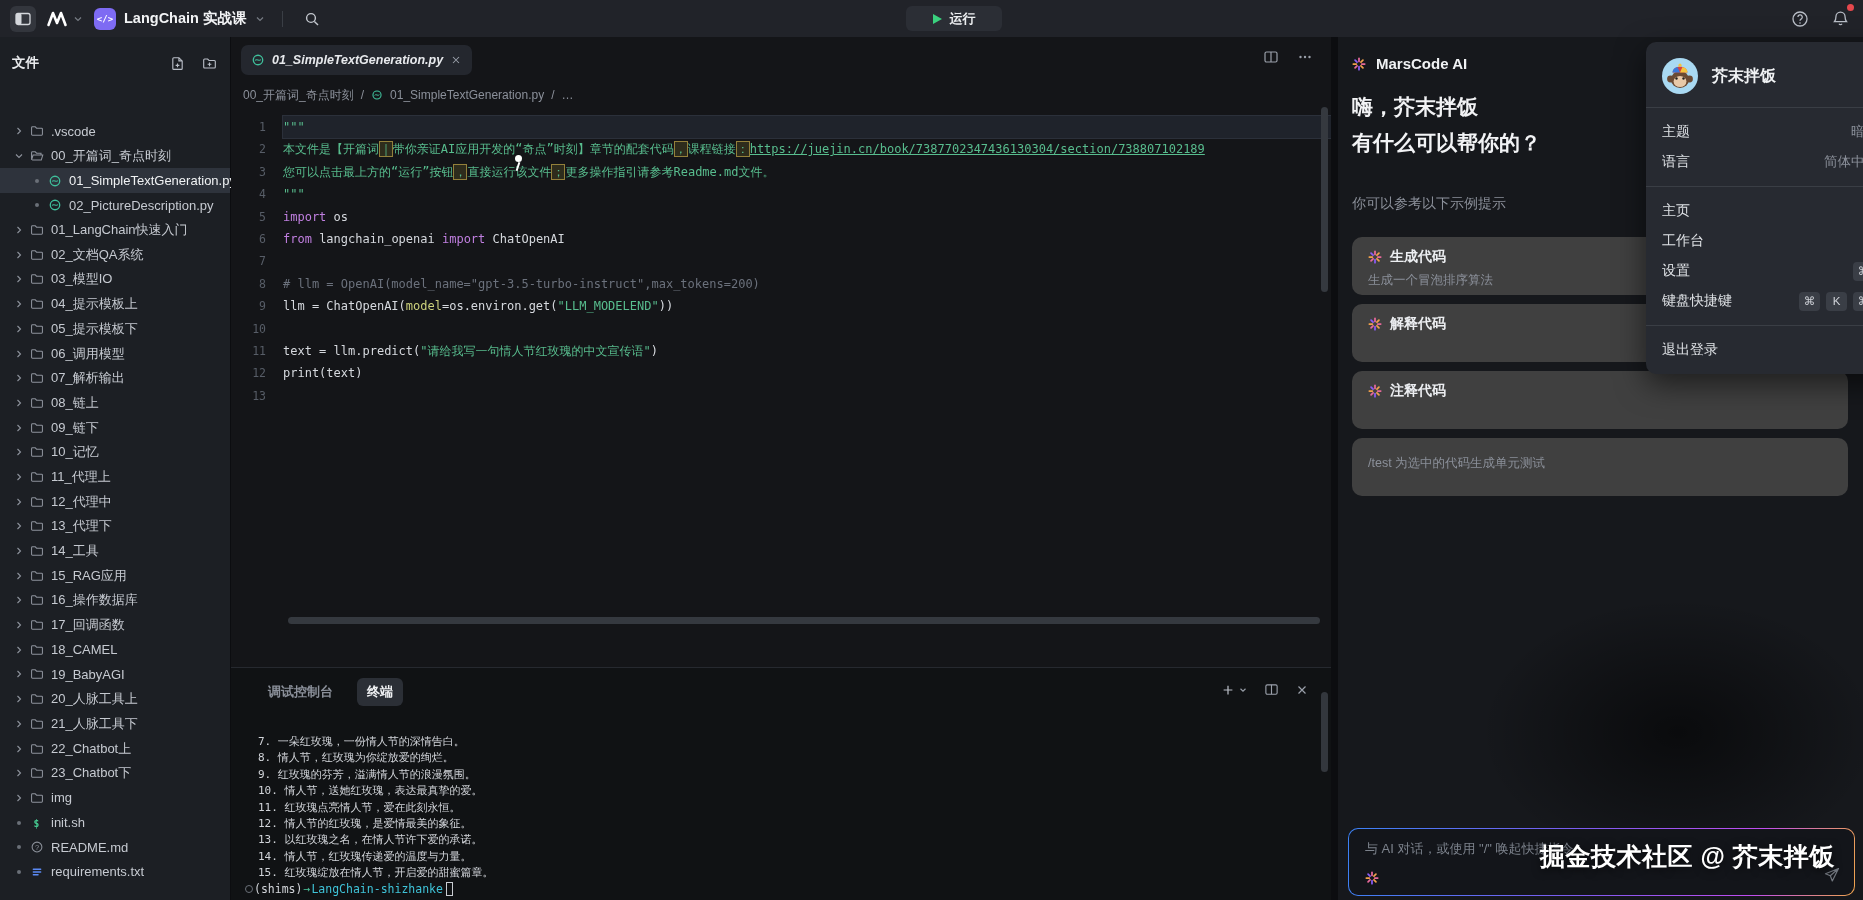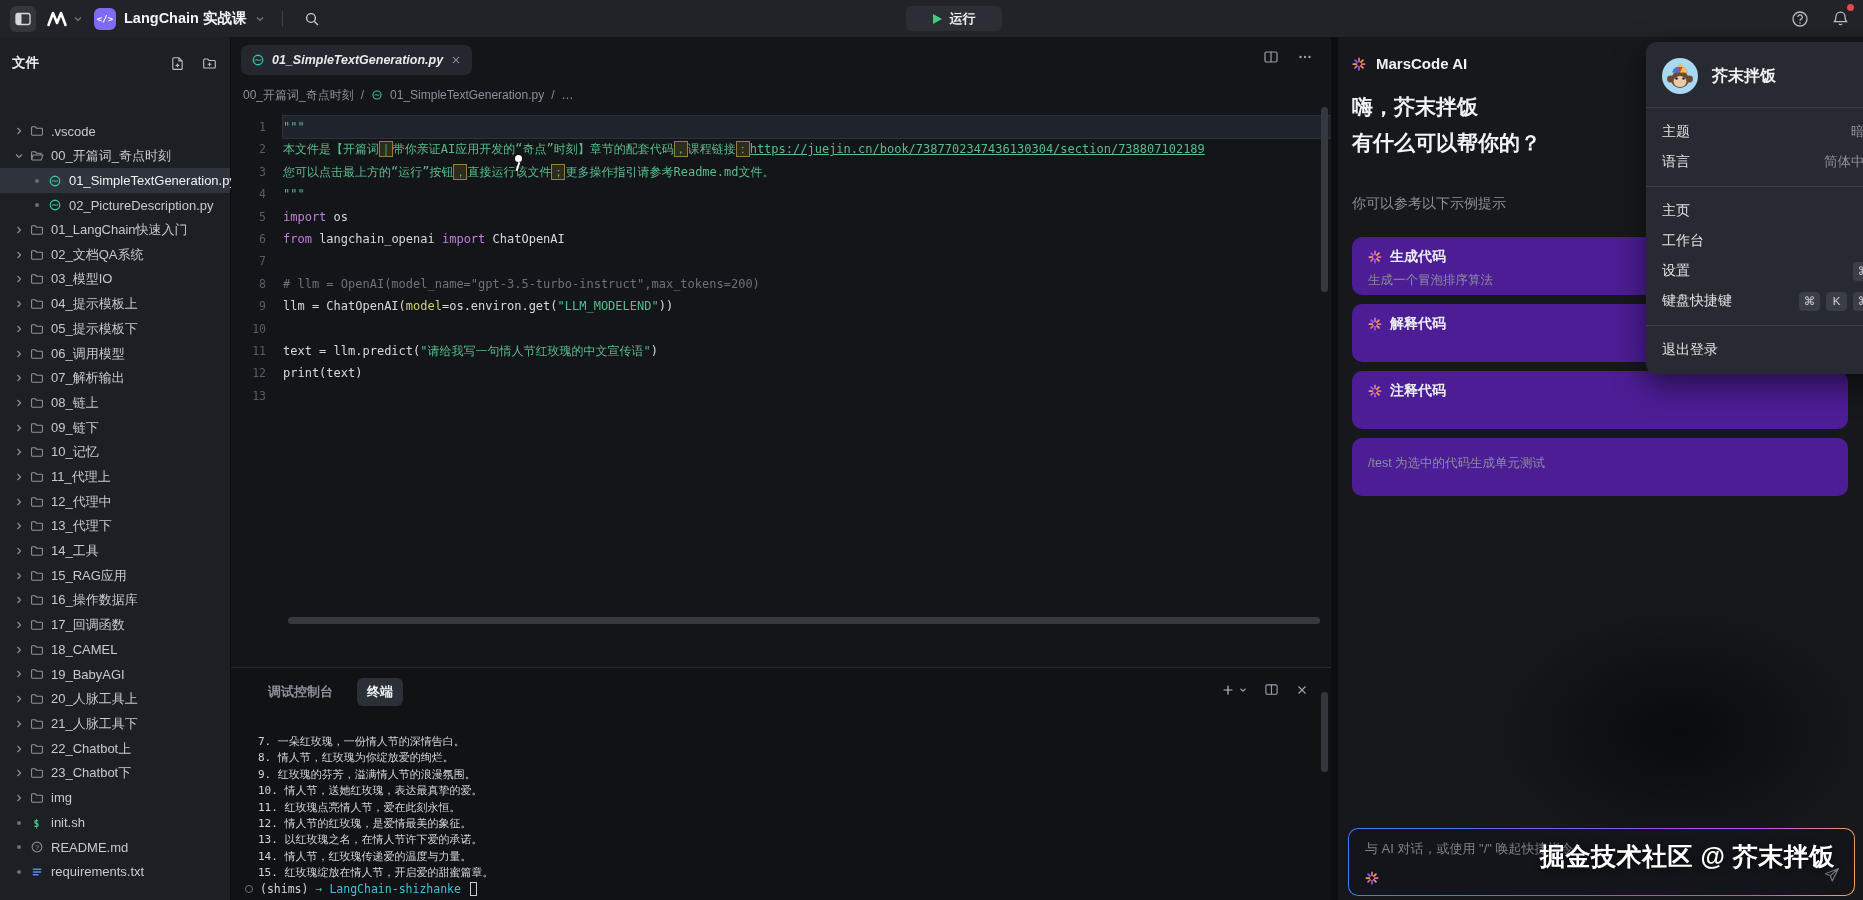--- a/index.html
+++ b/index.html
@@ -62,35 +62,35 @@
   #hscroll{position:absolute;left:57px;top:580px;width:1032px;height:7px;background:#35393f;border-radius:4px}
   #vscroll-editor{position:absolute;left:1090px;top:70px;width:7px;height:185px;background:#35393f;border-radius:4px}
 
   
   #terminal{position:absolute;left:231px;top:667px;width:1100px;height:233px;background:#101214;border-top:1px solid #26292f}
   .term-tabs{position:absolute;left:27px;top:10px;display:flex;align-items:center;gap:14px}
   .term-tab{font-size:13px;font-weight:bold;color:#8b909a;cursor:pointer;padding:5px 10px;border-radius:6px}
   .term-tab.active{background:#2b2f36;color:#f0f2f4}
   .term-icons{position:absolute;right:22px;top:14px;display:flex;gap:16px;align-items:center}
   #term-lines{position:absolute;left:27px;top:66px;font-family:"DejaVu Sans Mono",monospace;font-size:11px;line-height:16.4px;color:#d2d5da;white-space:pre}
-  #term-prompt{position:absolute;left:14px;top:214px;display:flex;align-items:center;gap:7px;font-family:"DejaVu Sans Mono",monospace;font-size:11.5px;color:#d2d5da}
+  #term-prompt{position:absolute;left:14px;top:214px;display:flex;align-items:center;gap:1px;font-family:"DejaVu Sans Mono",monospace;font-size:11.5px;color:#d2d5da}
   #term-prompt .circ{width:8px;height:8px;border-radius:50%;border:1px solid #6a7078}
   #term-prompt .arrow{color:#4ec9a0}
   #term-prompt .dir{color:#3fc3d8;font-weight:normal}
   #term-prompt .block-cursor{width:7px;height:14px;border:1px solid #c9ccd2;margin-left:2px}
   #vscroll-term{position:absolute;left:1090px;top:24px;width:7px;height:80px;background:#33373d;border-radius:4px}
 
   
   #assistant{position:absolute;left:1338px;top:37px;width:525px;height:863px;background:#16181c}
   #ai-header{position:absolute;left:14px;top:18px;display:flex;align-items:center;gap:10px}
   #ai-header .name{font-weight:bold;font-size:15px;color:#f0f2f4}
   .greet{position:absolute;left:14px;font-weight:bold;font-size:21px;color:#f2f3f5}
   #hint{position:absolute;left:14px;top:158px;font-size:14px;color:#8b909a}
   #cards{position:absolute;left:14px;top:200px;width:496px;display:flex;flex-direction:column;gap:9px}
-  .card{background:#4c1d95;border-radius:10px;padding:11px 16px 10px;height:58px;cursor:pointer}
+  .card{background:#404040;border-radius:10px;padding:11px 16px 10px;height:58px;cursor:pointer}
   .card .trow{display:flex;align-items:center;gap:8px}
   .card .ctitle{font-weight:bold;font-size:14px;color:#eceef1}
   .card .cdesc{margin-top:6px;font-size:12.5px;color:#8b909a}
   #vignette{position:absolute;left:140px;top:560px;width:400px;height:270px;background:radial-gradient(ellipse at center,rgba(0,0,0,.55),transparent 70%)}
   #chat-input{position:absolute;left:10px;top:791px;width:507px;height:68px;border-radius:10px;border:1.5px solid transparent;
     background:linear-gradient(#13151a,#13151a) padding-box,linear-gradient(100deg,#3b82f6,#7c5cf0 45%,#c04df0 80%,#f0a54d) border-box;cursor:text}
   #chat-input .ph{position:absolute;left:16px;top:11px;font-size:13px;color:#7c828c}
   #chat-input .spark{position:absolute;left:16px;bottom:10px}
   #chat-input .send{position:absolute;right:14px;bottom:12px;cursor:pointer;opacity:.8}
 

